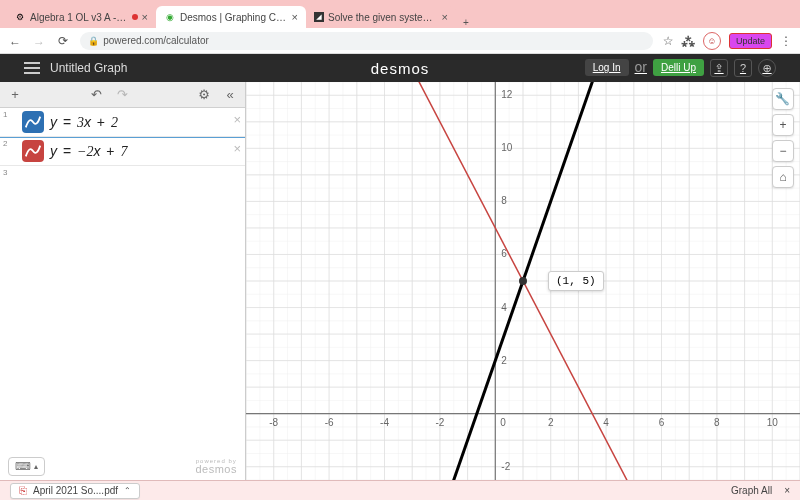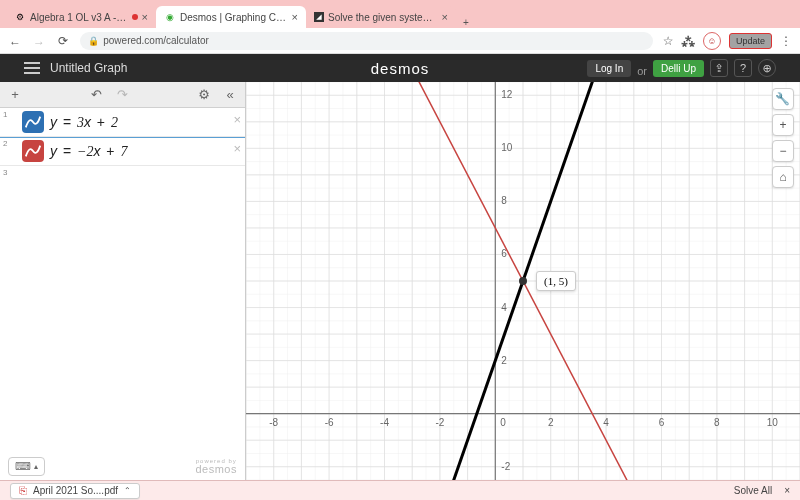--- a/index.html
+++ b/index.html
@@ -13,34 +13,34 @@
 .tab .title { white-space:nowrap; overflow:hidden; text-overflow:ellipsis; flex:1; color:#444; }
 .tab .tab-close { font-size:11px; color:#555; }
 .tab .dot { width:6px; height:6px; border-radius:50%; background:#d33; }
 .new-tab { width:20px; display:flex; align-items:center; justify-content:center; color:#555; }
 
 .chrome-nav { height:26px; background:#fff; border-bottom:1px solid #ddd; display:flex; align-items:center; padding:0 8px; gap:10px; font-size:12px; color:#555; }
 .nav-btn { width:14px; text-align:center; cursor:pointer; }
 .url-box { flex:1; height:18px; background:#f1f3f4; border-radius:9px; display:flex; align-items:center; padding:0 8px; font-size:10px; color:#555; gap:4px; }
 .url-box .lock { font-size:9px; }
 .nav-right { display:flex; align-items:center; gap:8px; }
-.update-btn { border:1px solid #d33; color:#333; font-size:9px; padding:2px 6px; border-radius:3px; background:#a3a3a3; }
+.update-btn { border:1px solid #d33; color:#333; font-size:9px; padding:2px 6px; border-radius:3px; background:#d946ef; }
 .avatar-circle { width:18px; height:18px; border-radius:50%; border:1px solid #d66; display:flex; align-items:center; justify-content:center; font-size:9px; color:#b33; }
 
 
 .desmos-header { height:28px; background:#2a2a2a; display:flex; align-items:center; color:#fff; padding:0 24px; position:relative; }
 .hamburger { width:16px; height:12px; display:flex; flex-direction:column; justify-content:space-between; margin-right:10px; cursor:pointer; }
 .hamburger span { height:2px; background:#ccc; }
 .graph-title { font-size:12px; color:#ddd; }
 .desmos-logo { position:absolute; left:50%; transform:translateX(-50%); font-size:15px; letter-spacing:1px; font-weight:300; }
-.header-right { margin-left:auto; display:flex; align-items:flex-end; gap:6px; font-size:10px; }
+.header-right { margin-left:auto; display:flex; align-items:flex-start; gap:6px; font-size:10px;text-decoration:underline; }
 .btn { padding:3px 8px; border-radius:3px; cursor:pointer; }
 .btn.login { background:#444; color:#fff; }
 .btn.signup { background:#3fa142; color:#fff; }
-.or-text { color:#999; font-size:11px; }
+.or-text { color:#999; font-size:14px; }
 .header-icon { width:18px; height:18px; display:flex; align-items:center; justify-content:center; color:#ccc; border:1px solid #555; border-radius:3px; font-size:11px; }
 
 
 .main { display:flex; height:398px; position:relative; }
 
 
 .sidebar { width:246px; border-right:1px solid #ccc; display:flex; flex-direction:column; background:#fff; }
 .sidebar-toolbar { height:26px; background:#ededed; border-bottom:1px solid #d0d0d0; display:flex; align-items:center; padding:0 6px; gap:8px; }
 .sb-btn { width:18px; text-align:center; color:#666; cursor:pointer; font-size:13px; }
 .sb-spacer { flex:1; }
@@ -301,33 +301,33 @@
         <text x="255.3" y="228.53333333333333" font-size="10" fill="#666" text-anchor="start">4</text>
         <text x="255.3" y="175.46666666666667" font-size="10" fill="#666" text-anchor="start">6</text>
         <text x="255.3" y="122.40000000000003" font-size="10" fill="#666" text-anchor="start">8</text>
         <text x="255.3" y="69.33333333333331" font-size="10" fill="#666" text-anchor="start">10</text>
         <text x="255.3" y="16.26666666666665" font-size="10" fill="#666" text-anchor="start">12</text>
         <text x="254.3" y="343.6666666666667" font-size="10" fill="#666">0</text>
         <line x1="0" y1="995" x2="554" y2="-597" stroke="#000000" stroke-width="3"></line>
         <line x1="0" y1="-331.66666666666663" x2="554" y2="729.6666666666667" stroke="#c74440" stroke-width="1.5"></line>
         <circle cx="277" cy="199" r="4" fill="#333"></circle>
       </svg>
-    <div class="point-label" id="pt-label" style="left: 290px; top: 189px;">(1, 5)</div>
+    <div class="point-label" id="pt-label" style="left: 302px; top: 189px; font-family: Liberation Mono, monospace;">(1, 5)</div>
     <div class="zoom-controls">
       <div class="zoom-btn">🔧</div>
       <div class="zoom-btn">+</div>
       <div class="zoom-btn">−</div>
       <div class="zoom-btn">⌂</div>
     </div>
   </div>
 </div>
 
 <div class="download-bar">
   <div class="dl-chip">
     <span style="color:#c33">⎘</span>
     <span>April 2021 So....pdf</span>
     <span style="font-size:8px">⌃</span>
   </div>
   <div class="dl-right">
-    <span>Solve All</span>
+    <span>Graph All</span>
     <span>×</span>
   </div>
 </div>
 
 </body></html>

